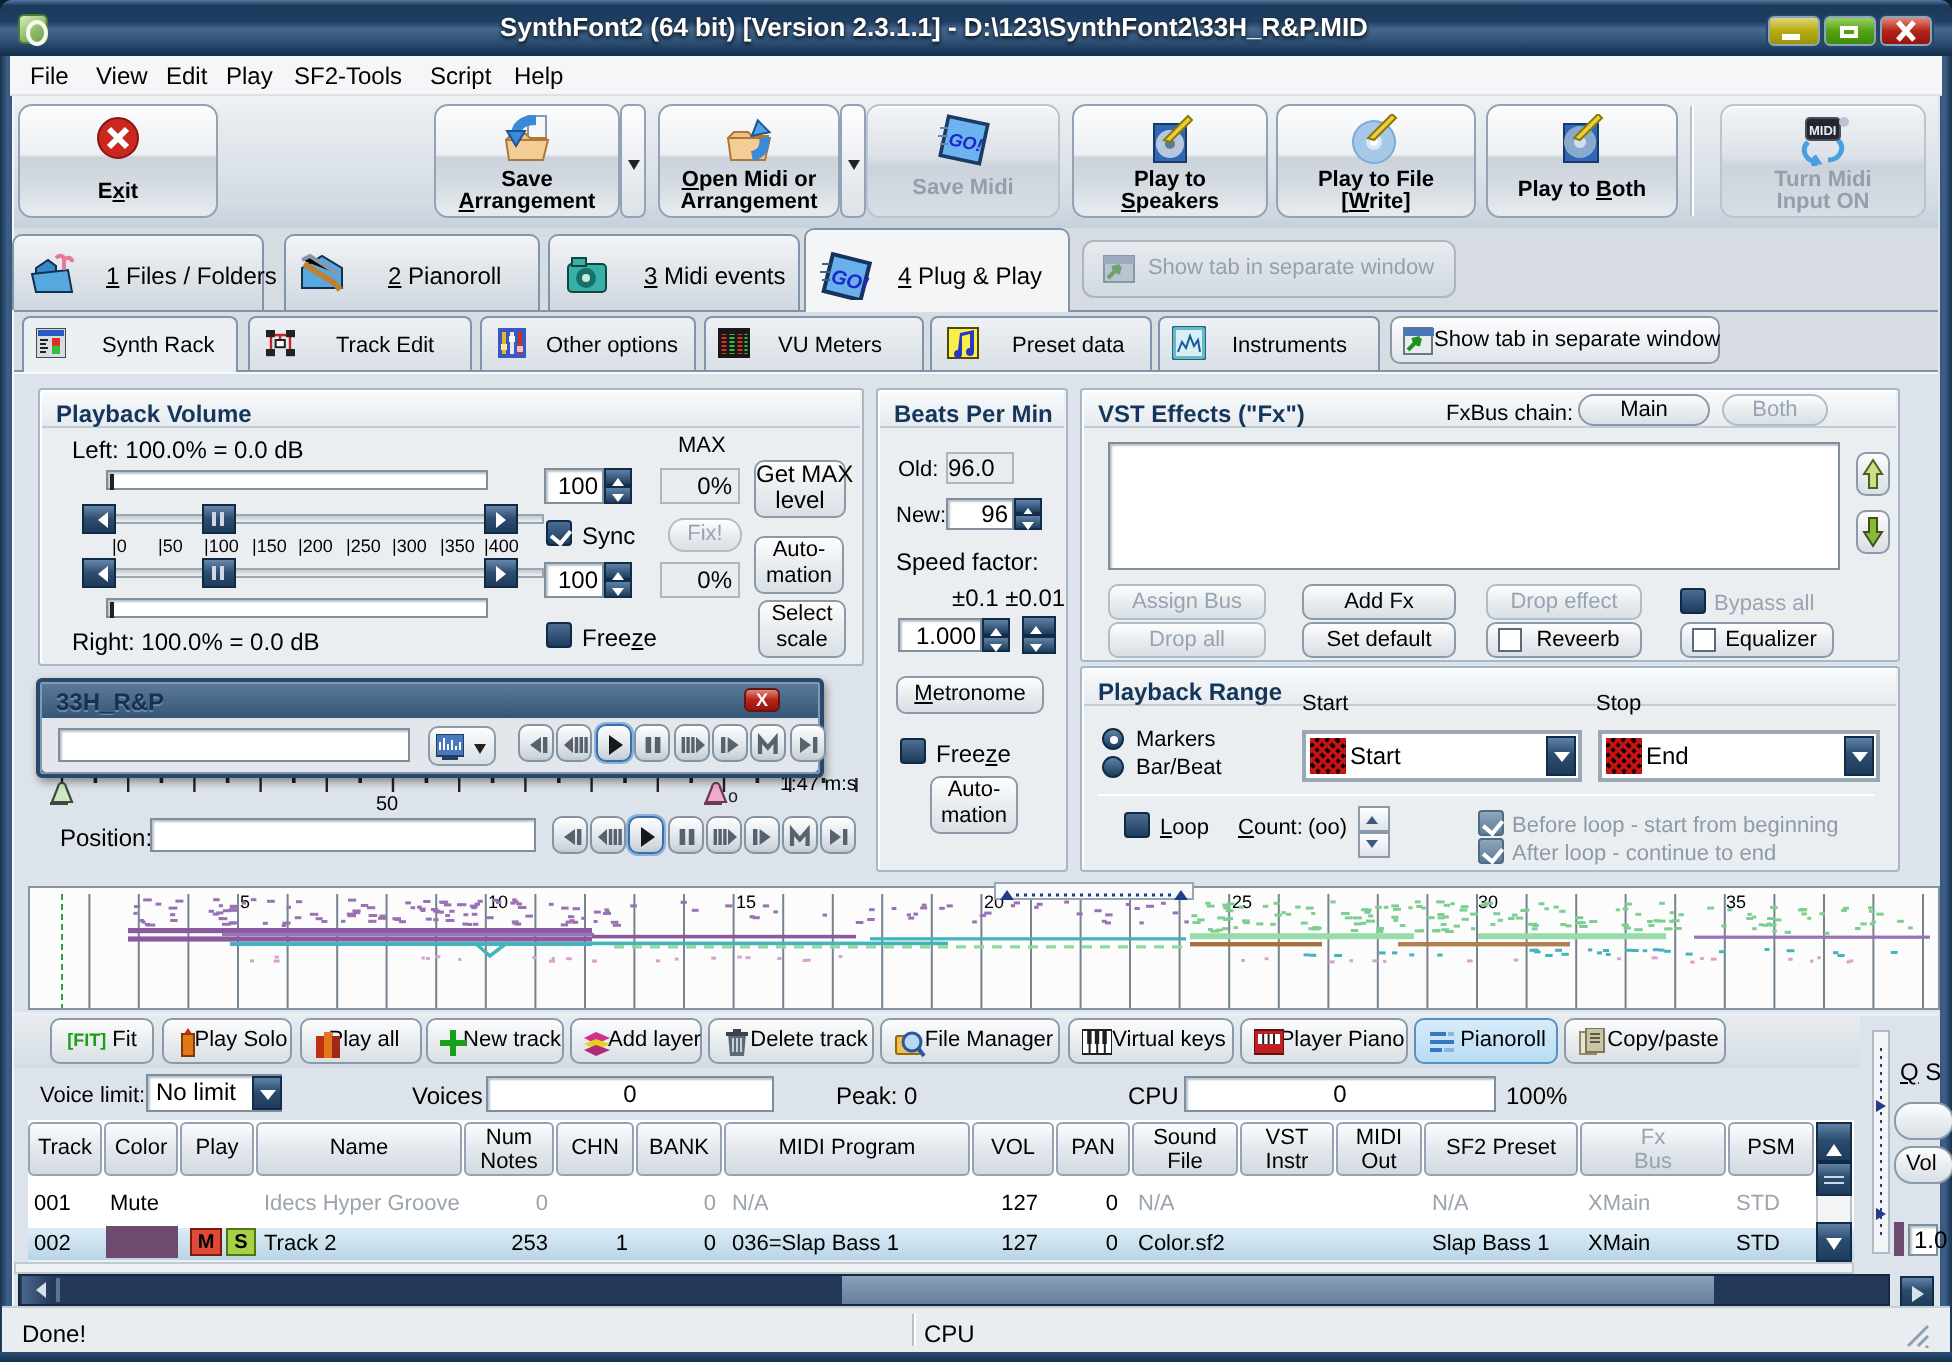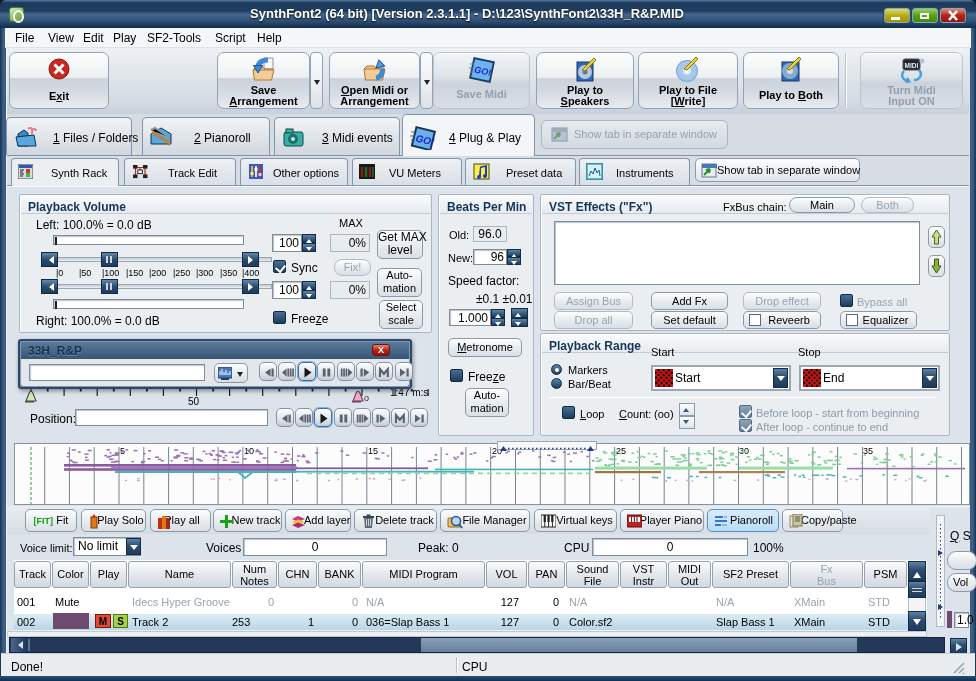--- a/index.html
+++ b/index.html
@@ -372,21 +372,21 @@
    <div class="fldg" style="left:310px;top:86px;width:40px;height:18px;font-size:12px;text-align:right;line-height:17px;padding-right:3px">0%</div>
    <div class="chk" style="left:253px;top:116px"></div>
    <span class="lbl" style="left:271px;top:117px;font-size:12px">Free<u>z</u>e</span>
    <div class="btn" style="left:359px;top:105px;width:44px;height:29px;line-height:13px">Select<br>scale</div>
   </div>
 
   <div class="abs gbox" style="left:438px;top:194px;width:96px;height:242px">
    <div class="ghead"></div>
         <div class="gtitle">Beats Per Min</div>
    <span class="lbl" style="left:10px;top:34px">Old:</span>
-   <div class="fldg" style="left:34px;top:31px;width:34px;height:16px;font-size:12px;text-align:center;line-height:15px">96.0</div>
+   <div class="fldg" style="left:34px;top:31px;width:34px;height:16px;font-size:12px;text-align:left;line-height:15px">96.0</div>
    <span class="lbl" style="left:9px;top:57px">New:</span>
    <div class="fld" style="left:34px;top:54px;width:34px;height:16px;font-size:12px;text-align:right;line-height:15px;padding-right:2px">96</div>
    <div class="spin" style="left:68px;top:54px;height:16px">
           <i class="up"></i>
           <i class="dn"></i>
         </div>
    <span class="lbl" style="left:9px;top:79px;font-size:12px">Speed factor:</span>
    <span class="lbl" style="left:37px;top:97px;font-size:12px">±0.1 ±0.01</span>
    <div class="fld" style="left:10px;top:114px;width:42px;height:17px;font-size:12px;text-align:right;line-height:16px;padding-right:2px">1.000</div>
    <div class="spin" style="left:52px;top:114px;height:17px">
@@ -1100,21 +1100,21 @@
             </g>
           </svg><span style="margin-left:18px">Player Piano</span></div>
    <div class="abs btn" style="left:707px;top:509px;width:72px;height:23px;line-height:21px;background:linear-gradient(#d8ecfa,#b8dcf4);border-color:#5890c0"><svg class="abs" style="left:6px;top:5px" width="14" height="13">
             <g stroke="#3878c0" stroke-width="2">
               <path d="M1 2 h8 M1 6 h12 M1 10 h6"></path>
             </g>
             <g stroke="#88b8e0" stroke-width="2">
               <path d="M10 2 h3 M8 10 h5"></path>
             </g>
           </svg><span style="margin-left:17px">Pianoroll</span></div>
-   <div class="abs btn" style="left:782px;top:509px;width:61px;height:23px;line-height:21px"><svg class="abs" style="left:6px;top:4px" width="14" height="15">
+   <div class="abs btn" style="left:782px;top:509px;width:81px;height:23px;line-height:21px"><svg class="abs" style="left:6px;top:4px" width="14" height="15">
             <rect x="1" y="2" width="8" height="11" fill="#e8e4d0" stroke="#908868"></rect>
             <rect x="4" y="0" width="9" height="12" fill="#c8c4a8" stroke="#807850"></rect>
             <path d="M6 3 h5 M6 5 h5 M6 7 h5" stroke="#605840"></path>
           </svg><span style="margin-left:18px">Copy/paste</span></div>
   </div>
 
   <div class="abs" style="left:7px;top:534px;width:962px;height:25px;background:#dde3ea"></div>
   <span class="lbl" style="left:20px;top:542px">Voice limit:</span>
   <div class="abs fld" style="left:73px;top:537px;width:68px;height:19px;font-size:12px;line-height:17px;padding-left:4px">No limit</div>
   <div class="abs navy" style="left:126px;top:538px;width:15px;height:17px">
@@ -1158,21 +1158,21 @@
    <div class="cell" style="left:528px;top:596px;width:31px;text-align:right">0</div>
    <div class="cell" style="left:569px;top:596px;color:#9aa4ae">N/A</div>
    <div class="cell" style="left:716px;top:596px;color:#9aa4ae">N/A</div>
    <div class="cell" style="left:794px;top:596px;color:#9aa4ae">XMain</div>
    <div class="cell" style="left:868px;top:596px;color:#9aa4ae">STD</div>
    <div class="cell" style="left:17px;top:616px">002</div>
    <div class="abs" style="left:53px;top:613px;width:36px;height:16px;background:#6e4a70"></div>
    <div class="abs" style="left:95px;top:614px;width:16px;height:14px;background:#e04838;border:1px solid #801808;color:#000;font-weight:bold;font-size:10px;text-align:center;line-height:13px">M</div>
    <div class="abs" style="left:113px;top:614px;width:15px;height:14px;background:#a8d048;border:1px solid #507810;color:#000;font-weight:bold;font-size:10px;text-align:center;line-height:13px">S</div>
    <div class="cell" style="left:132px;top:616px">Track 2</div>
-   <div class="cell" style="left:232px;top:616px;width:42px;">253</div>
+   <div class="cell" style="left:232px;top:616px;width:42px;text-align:right">253</div>
    <div class="cell" style="left:278px;top:616px;width:36px;text-align:right">1</div>
    <div class="cell" style="left:318px;top:616px;width:40px;text-align:right">0</div>
    <div class="cell" style="left:366px;top:616px">036=Slap Bass 1</div>
    <div class="cell" style="left:486px;top:616px;width:33px;text-align:right">127</div>
    <div class="cell" style="left:528px;top:616px;width:31px;text-align:right">0</div>
    <div class="cell" style="left:569px;top:616px">Color.sf2</div>
    <div class="cell" style="left:716px;top:616px">Slap Bass 1</div>
    <div class="cell" style="left:794px;top:616px">XMain</div>
    <div class="cell" style="left:868px;top:616px">STD</div>
 

